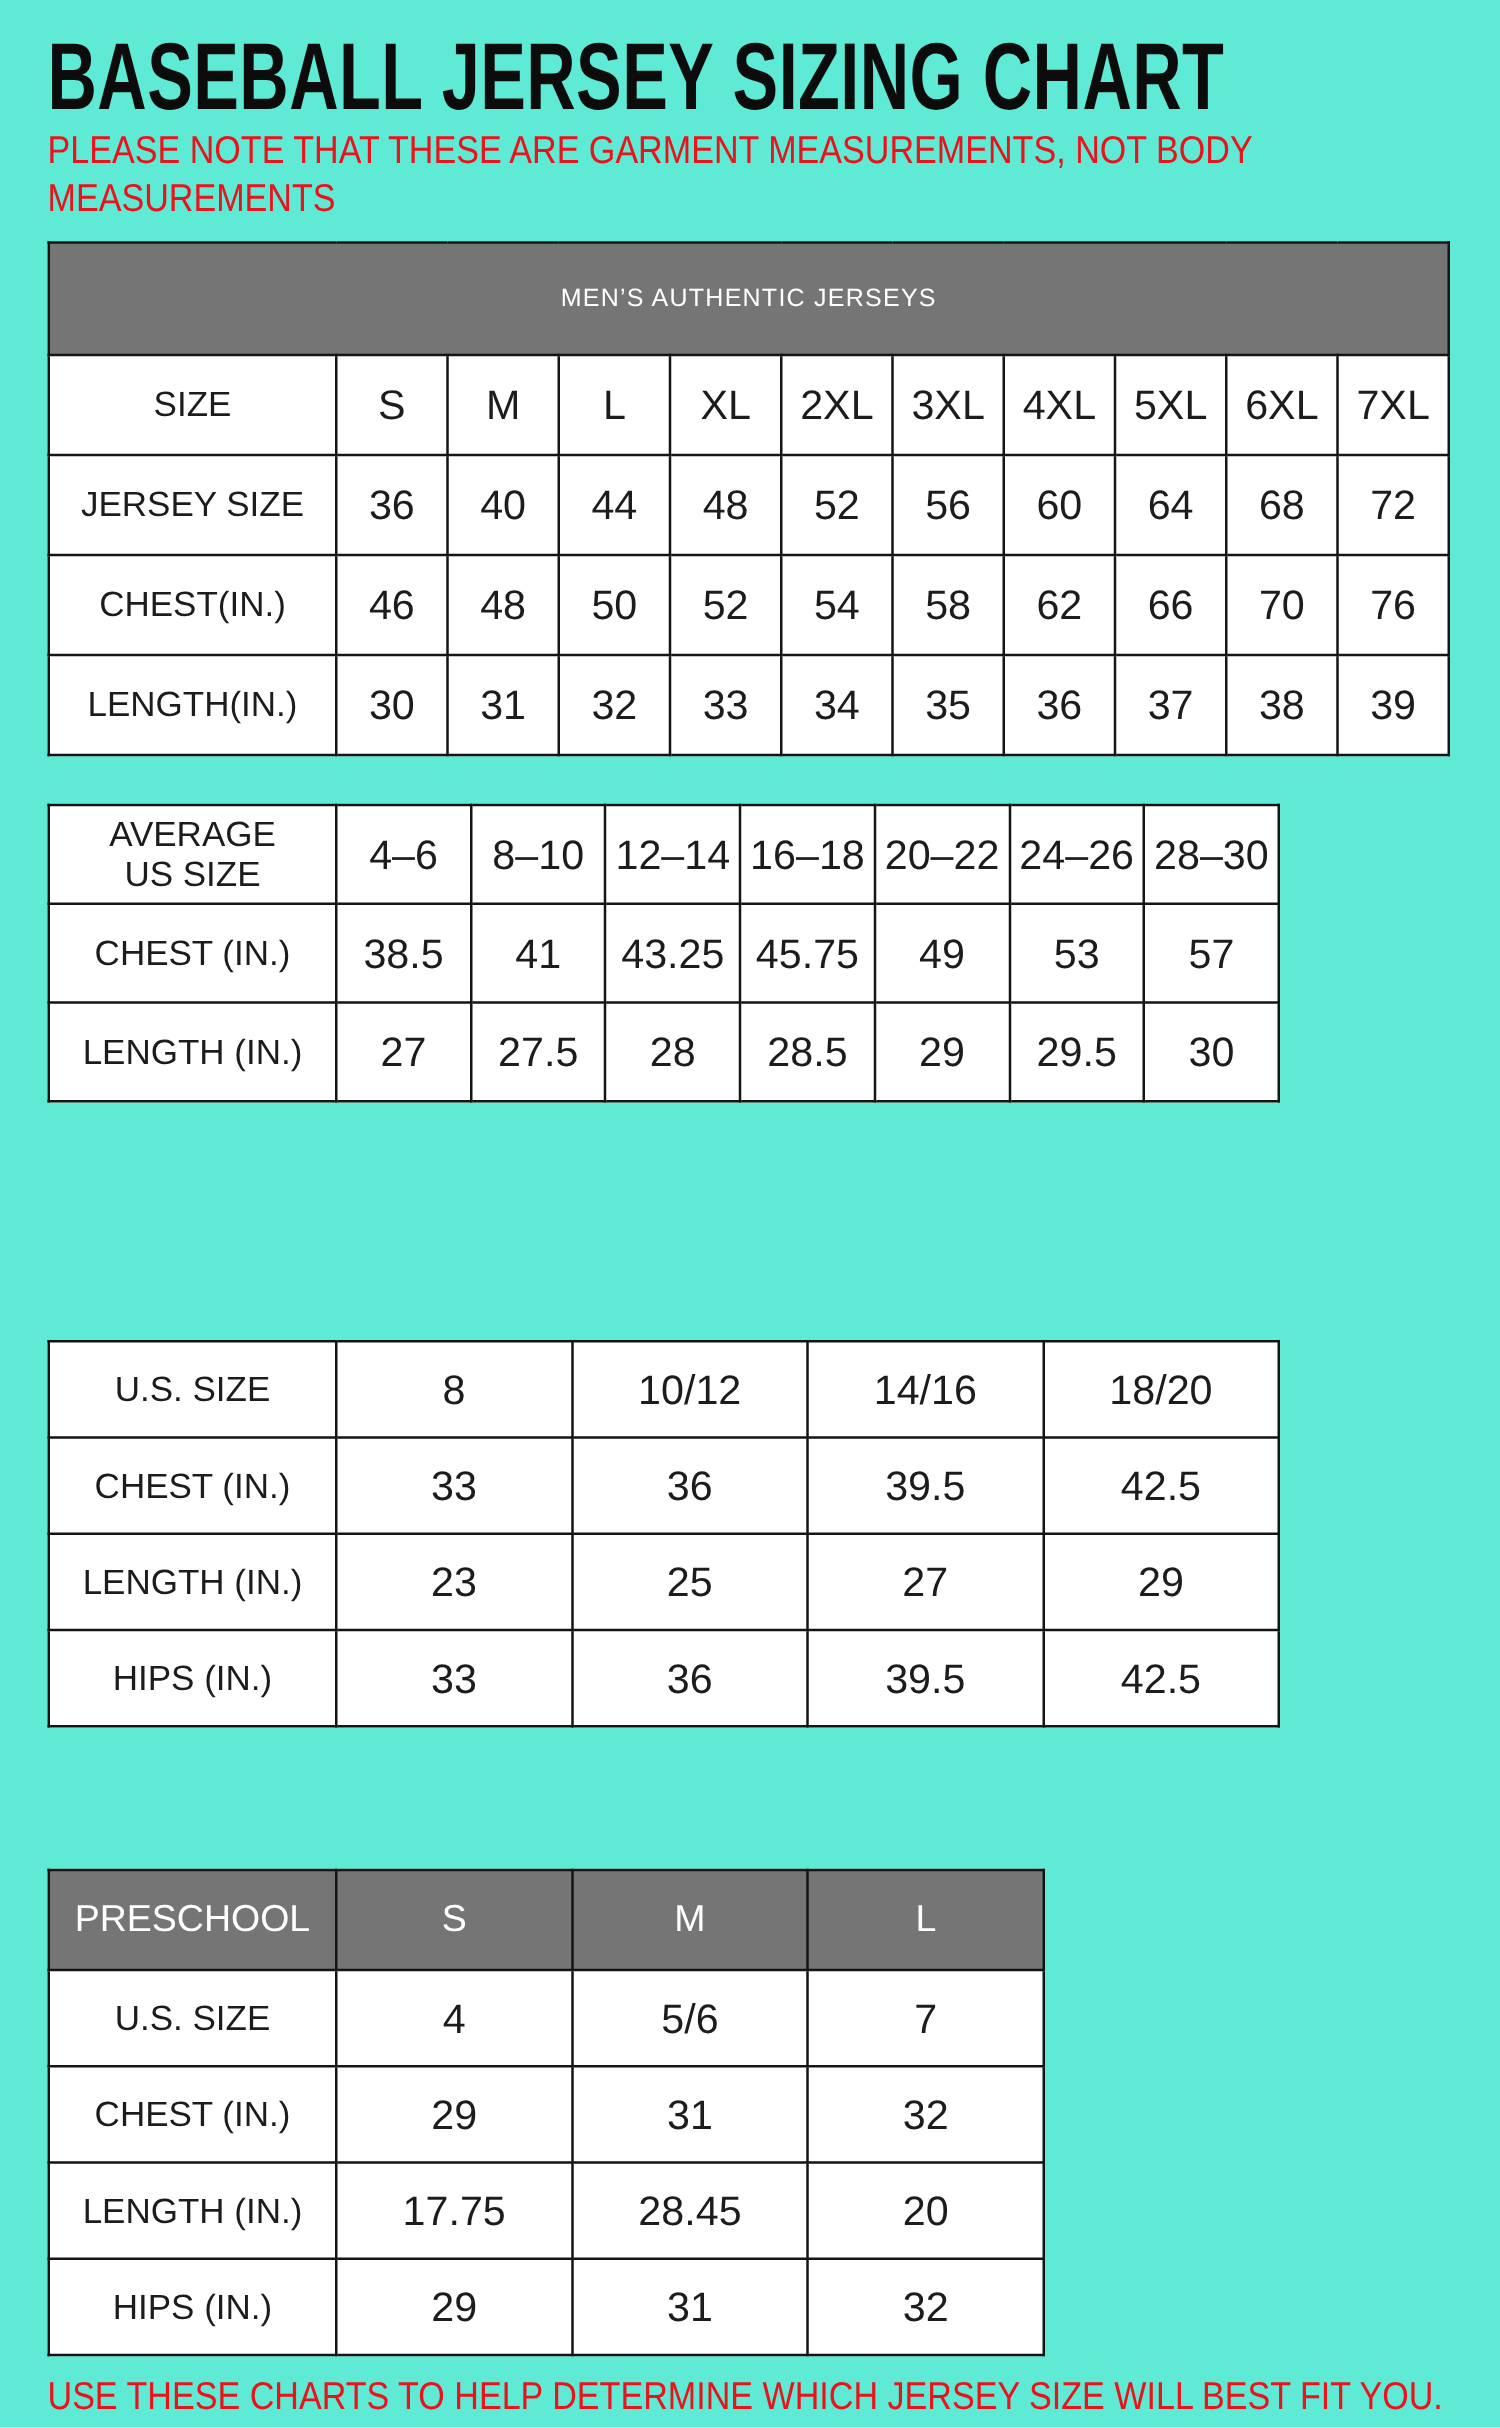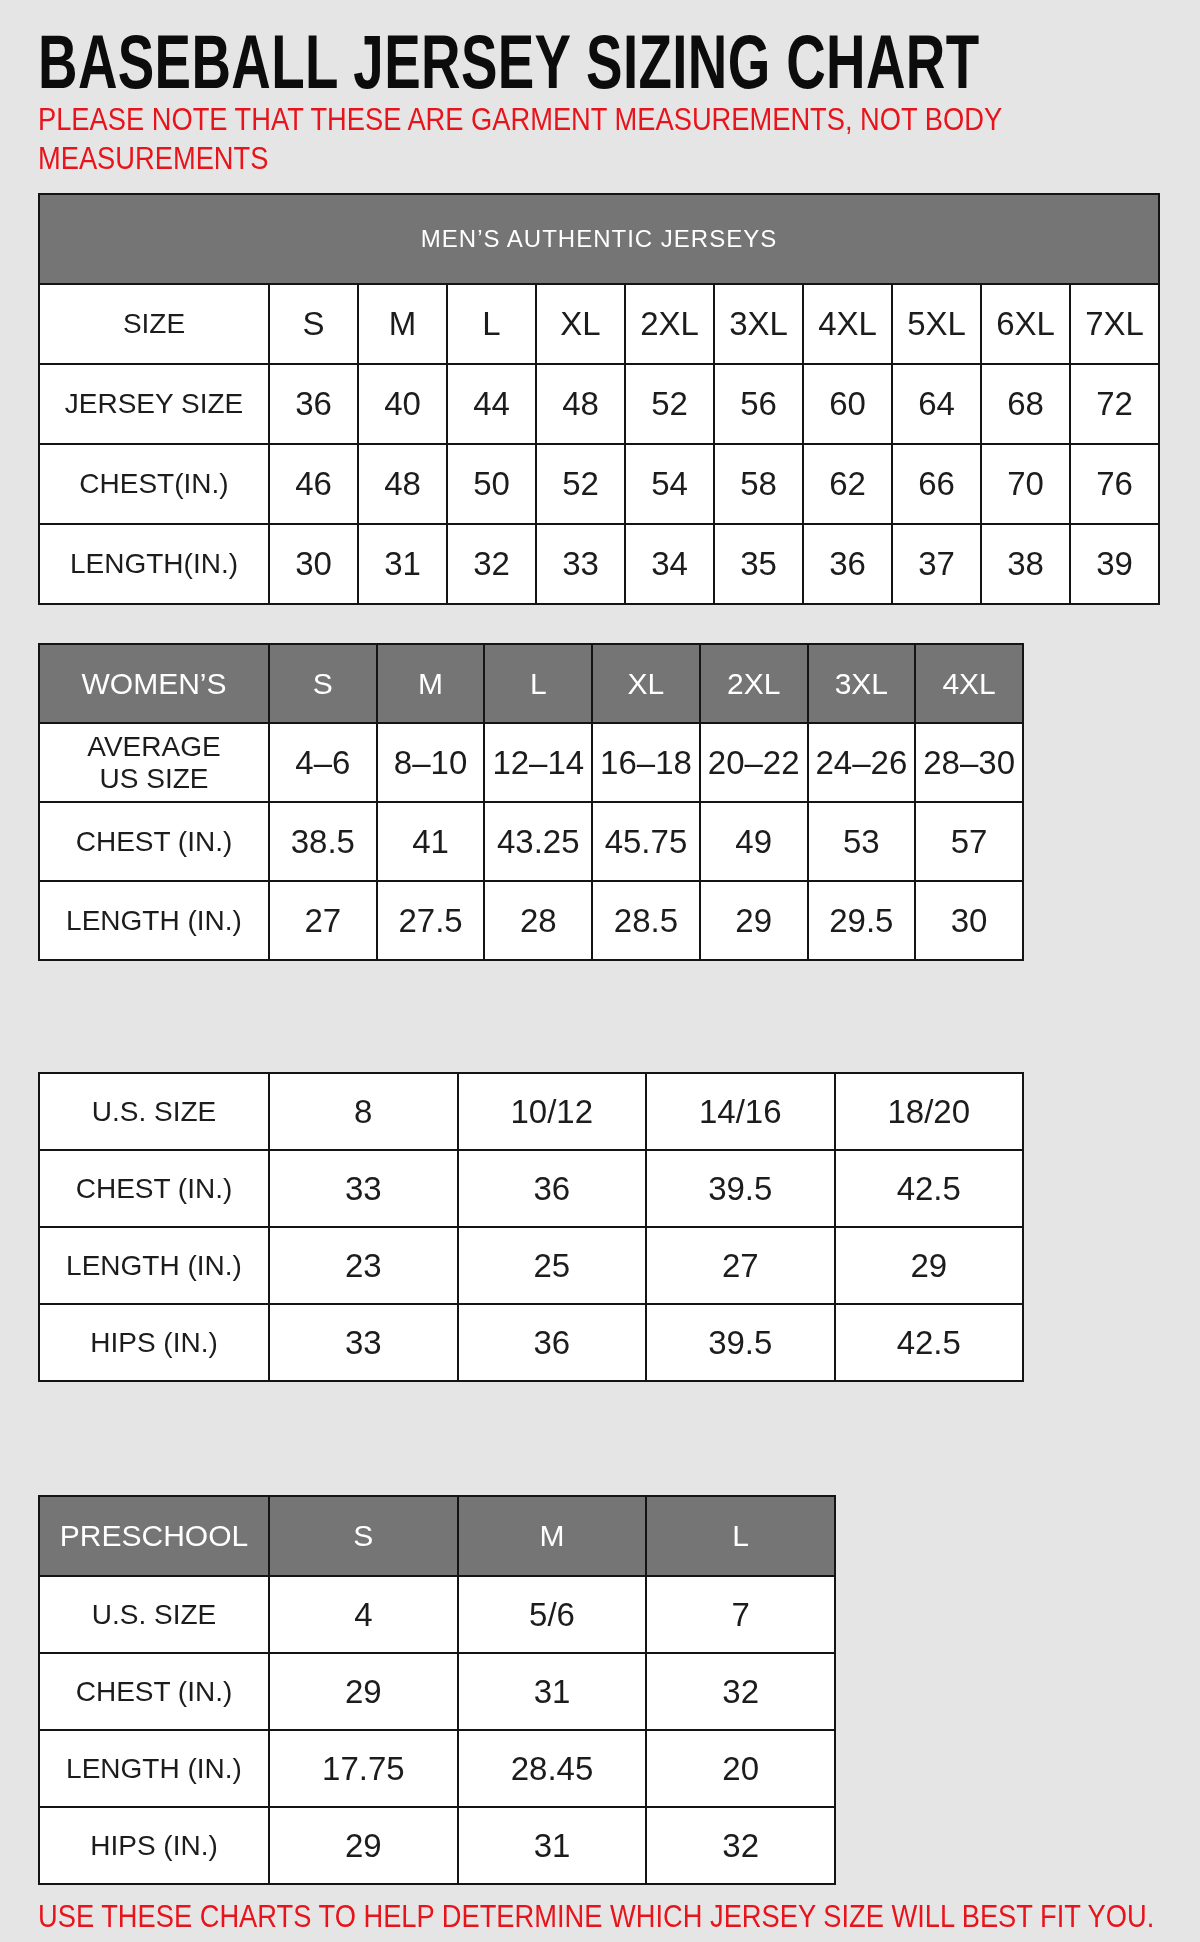--- a/index.html
+++ b/index.html
@@ -1,17 +1,17 @@
 <!DOCTYPE html>
 <html><head>
 <meta charset="utf-8">
 <style>
   html,body { margin:0; padding:0; background:#ffffff; }
   .page {
-    position:relative; width:1200px; height:1942px; background:#e5e5e5;
+    position:relative; width:1200px; height:1942px; background:#5eead4;
     font-family:"Liberation Sans", sans-serif; overflow:hidden;
   }
   .main-title {
     position:absolute; left:38px; top:18px;
     font-size:76px; font-weight:800; color:#0c0c0c;
     transform:scaleX(0.72); transform-origin:left top; white-space:nowrap;
     letter-spacing:0.5px;
   }
   .note {
     position:absolute; left:38px; top:100px;
@@ -30,21 +30,21 @@
   }
   .size-table td, .size-table th {
     border:2px solid #141414; padding:0;
     text-align:center; vertical-align:middle;
     white-space:pre-line; font-weight:400;
   }
   .size-table th {
     background:#757575; color:#ffffff; font-size:30px;
   }
   .size-table .title-cell {
-    background:#757575; color:#ffffff; font-size:24px; letter-spacing:1px;
+    background:#757575; color:#ffffff; font-size:20px; letter-spacing:1px;
   }
   .size-table .label-cell { font-size:28px; color:#1c1c1c;margin-top:28px; }
   .size-table .data-cell  { font-size:33px; color:#1c1c1c; }
 
   .tbl-mens     { top:193px;  width:1122px; }
   .tbl-mens tr  { height:80px; }
   .tbl-mens tr.title-row { height:90px; }
 
   .tbl-womens   { top:643px;  width:986px; }
   .tbl-womens tr { height:79px; }
@@ -147,30 +147,20 @@
         <col style="width: 230px;">
         <col>
         <col>
         <col>
         <col>
         <col>
         <col>
         <col>
       </colgroup>
       <tbody>
-        <tr class="header-row">
-          <th>WOMEN’S</th>
-          <th>S</th>
-          <th>M</th>
-          <th>L</th>
-          <th>XL</th>
-          <th>2XL</th>
-          <th>3XL</th>
-          <th>4XL</th>
-        </tr>
         <tr>
           <td class="label-cell">AVERAGE
 US SIZE</td>
           <td class="data-cell">4–6</td>
           <td class="data-cell">8–10</td>
           <td class="data-cell">12–14</td>
           <td class="data-cell">16–18</td>
           <td class="data-cell">20–22</td>
           <td class="data-cell">24–26</td>
           <td class="data-cell">28–30</td>

